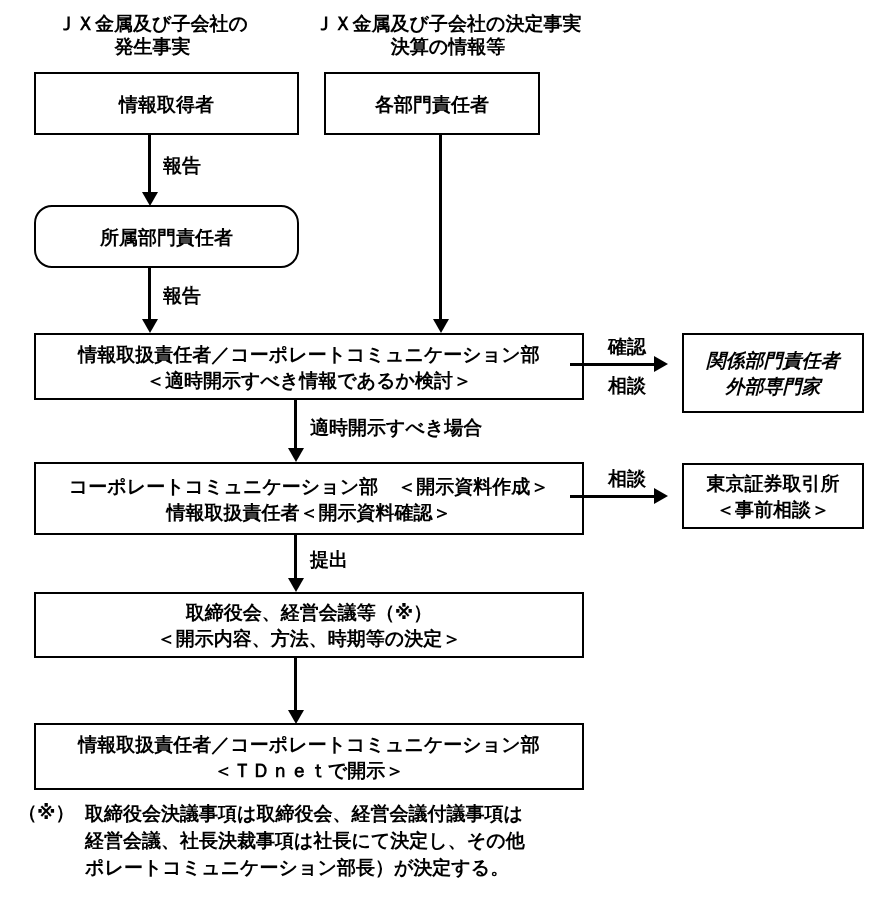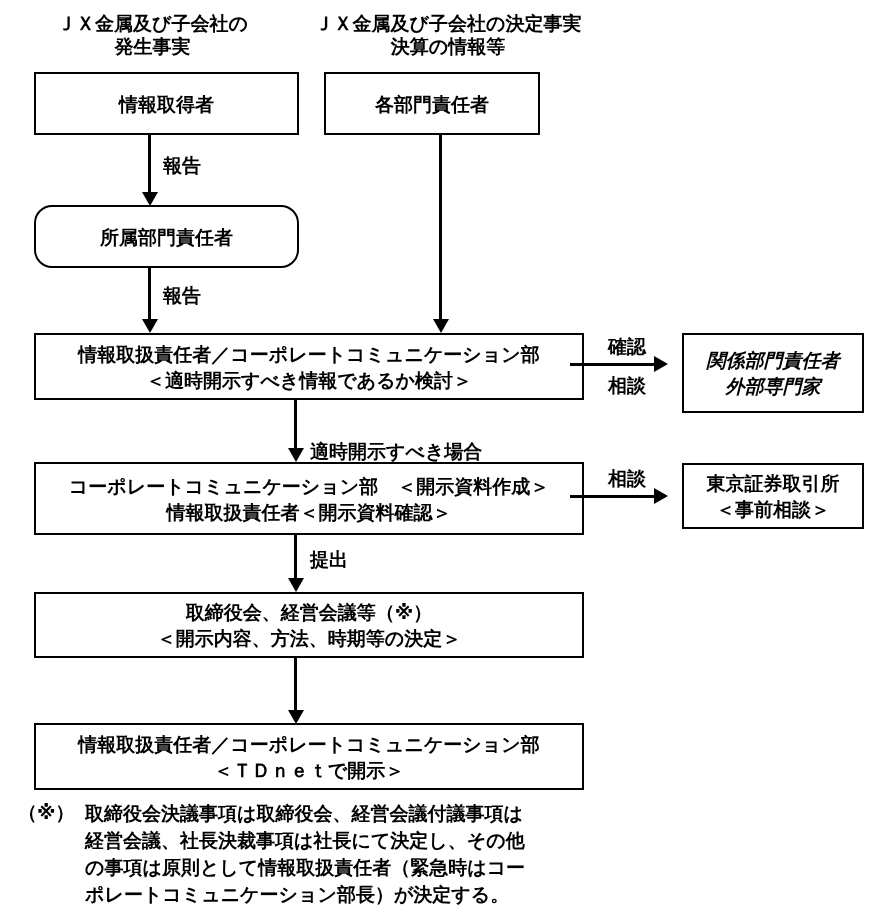--- a/index.html
+++ b/index.html
@@ -129,21 +129,21 @@
   <div class="lbl center" style="left:592px; top:334px; width:54px;">確認</div>
   <div class="lbl center" style="left:592px; top:373px; width:54px;">相談</div>
 
   <div class="box" style="left:668px; top:333px; width:182px; height:80px;font-style:italic;">
     <span>関係部門責任者</span>
     <span>外部専門家</span>
   </div>
 
   <div class="vline" style="left:294px; top:400px; height:49px;"></div>
   <div class="arrow-down" style="left:288px; top:448px;"></div>
-  <div class="lbl" style="left:310px; top:415px;margin-top:24px;">適時開示すべき場合</div>
+  <div class="lbl" style="left:310px; top:415px;">適時開示すべき場合</div>
 
   <div class="box" style="left:20px; top:462px; width:550px; height:73px;">
     <span>コーポレートコミュニケーション部　＜開示資料作成＞</span>
     <span>情報取扱責任者＜開示資料確認＞</span>
   </div>
 
   <div class="hline" style="left:570px; top:495px; width:86px;"></div>
   <div class="arrow-right" style="left:654px; top:488px;"></div>
   <div class="lbl center" style="left:592px; top:466px; width:54px;">相談</div>
 
@@ -166,17 +166,16 @@
 
   <div class="box" style="left:20px; top:723px; width:550px; height:67px;">
     <span>情報取扱責任者／コーポレートコミュニケーション部</span>
     <span>＜ＴＤｎｅｔで開示＞</span>
   </div>
 
   <div class="footnote-marker">（※）</div>
   <div class="footnote-lines">
     <div>取締役会決議事項は取締役会、経営会議付議事項は</div>
     <div>経営会議、社長決裁事項は社長にて決定し、その他</div>
-    <div>の事項は原則として情報取扱責任者（緊急時はコー</div>
     <div>ポレートコミュニケーション部長）が決定する。</div>
   </div>
 
 </div>
 
 </body></html>

